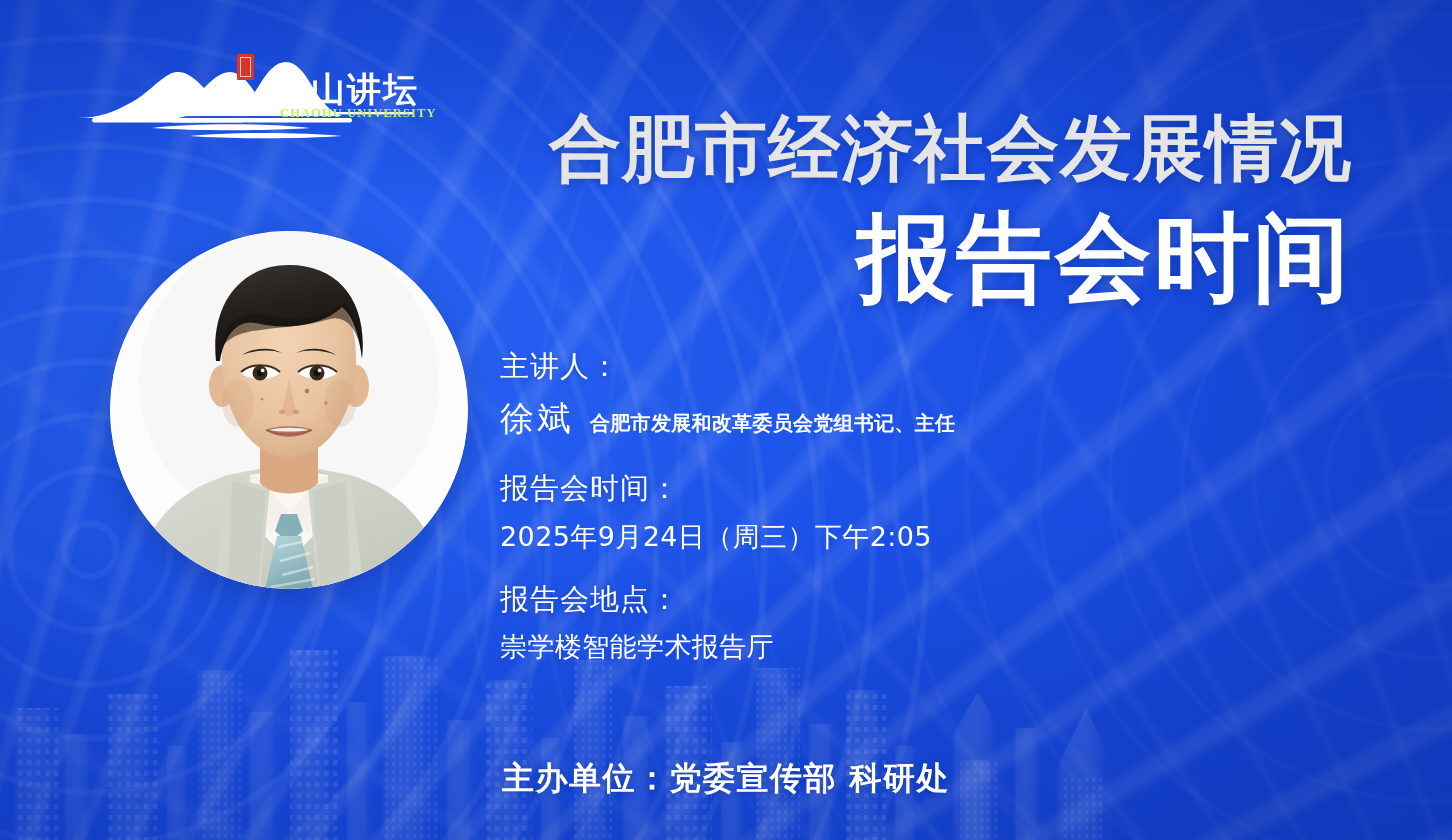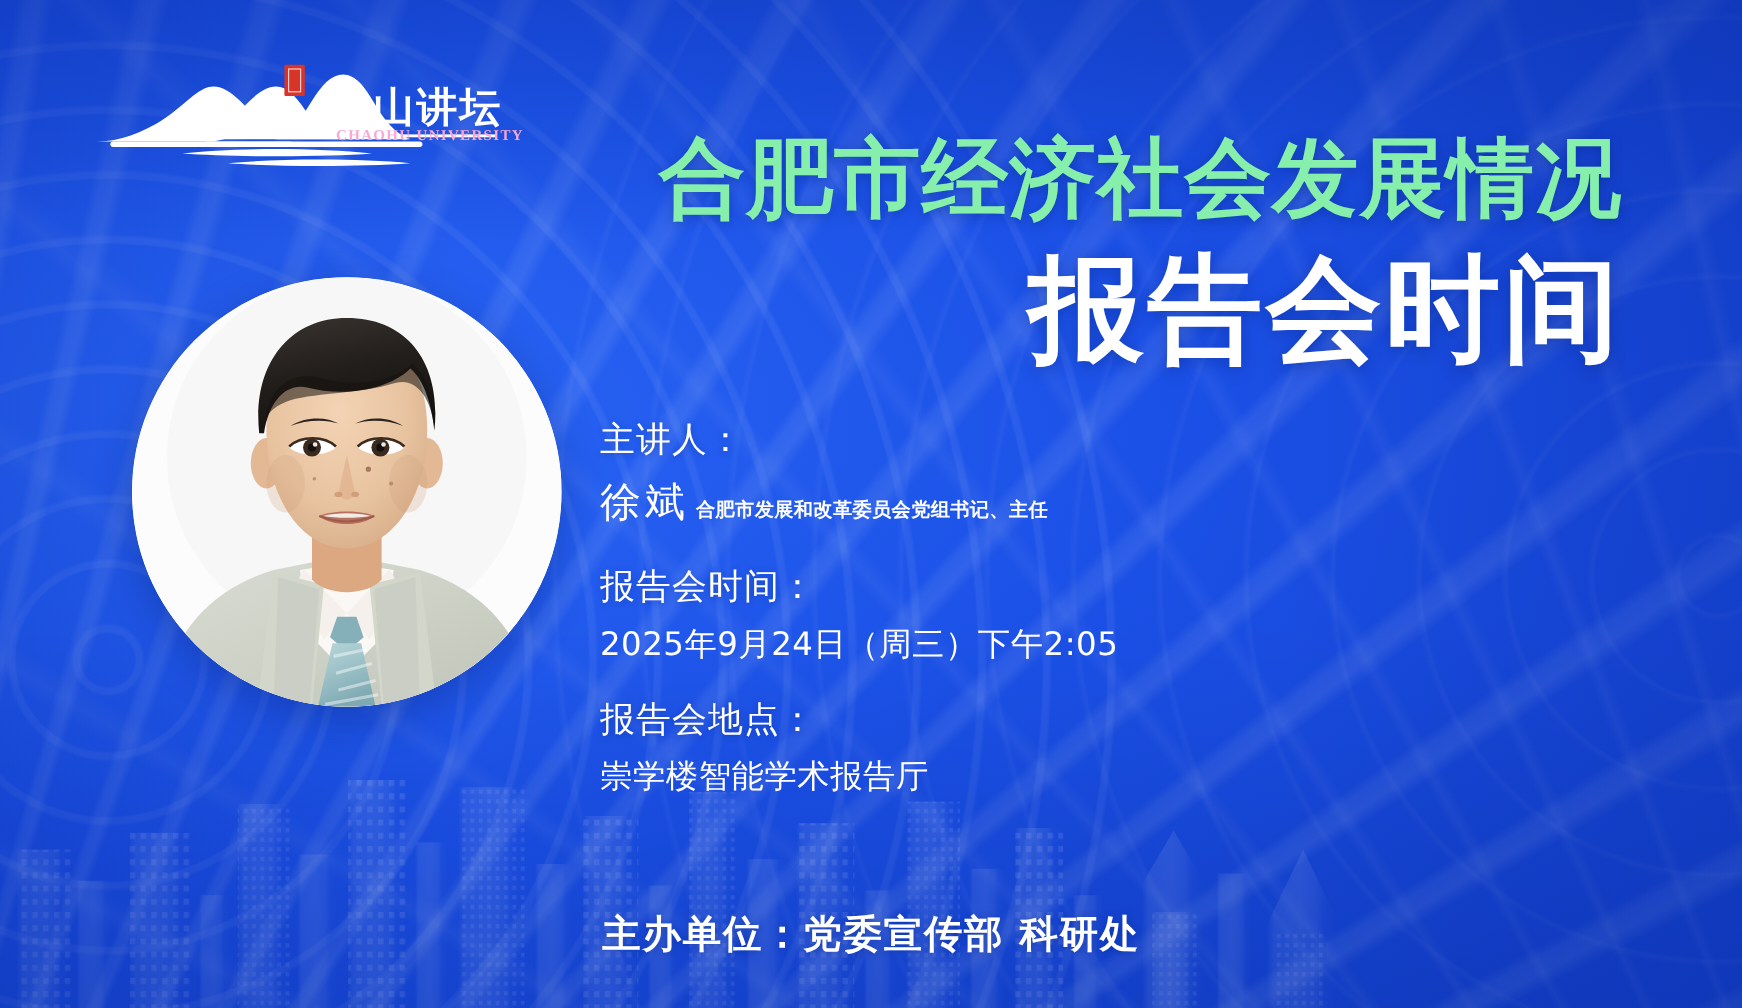--- a/index.html
+++ b/index.html
@@ -147,38 +147,38 @@
     white-space: nowrap;
     margin-left: 18px;
   }
   .logo-en {
     position: absolute;
     left: 206px;
     top: 54px;
     font-size: 12.5px;
     font-weight: bold;
     letter-spacing: 1.1px;
-    color: #f9a8d4;
+    color: #bef264;
     font-family: "Liberation Serif", "DejaVu Serif", serif;
     white-space: nowrap;
   }
 
   
   .title-wrap {
     position: absolute;
     right: 100px;
     top: 112px;
     text-align: right;
     width: 940px;
   }
   .title-line1 {
     font-size: 72px;
     line-height: 1.0;
     font-weight: bold;
-    color: #86efac;
+    color: #e5e5e5;
     letter-spacing: 1px;
     font-family: "DejaVu Sans", "Liberation Sans", sans-serif;
     white-space: nowrap;
     text-shadow: 0 2px 10px rgba(4,28,110,0.35);
   }
   .title-line2 {
     margin-top: 26px;
     font-size: 96px;
     line-height: 1.0;
     font-weight: bold;
@@ -224,22 +224,22 @@
     align-items: baseline;
     margin-top: 12px;
   }
   .speaker-name {
     font-size: 34px;
     font-weight: 500;
     letter-spacing: 3px;
     font-family: Liberation Serif, serif;
   }
   .speaker-title {
-    margin-left: 6px;
-    font-size: 16px;
+    margin-left: 16px;
+    font-size: 20px;
     font-weight: bold;
     letter-spacing: 0.3px;
     font-family: "DejaVu Sans", "Liberation Sans", sans-serif;
   }
   .time-label { margin-top: 28px; }
   .d-value {
     margin-top: 12px;
     font-size: 27px;
     font-weight: normal;
     letter-spacing: 0.4px;

